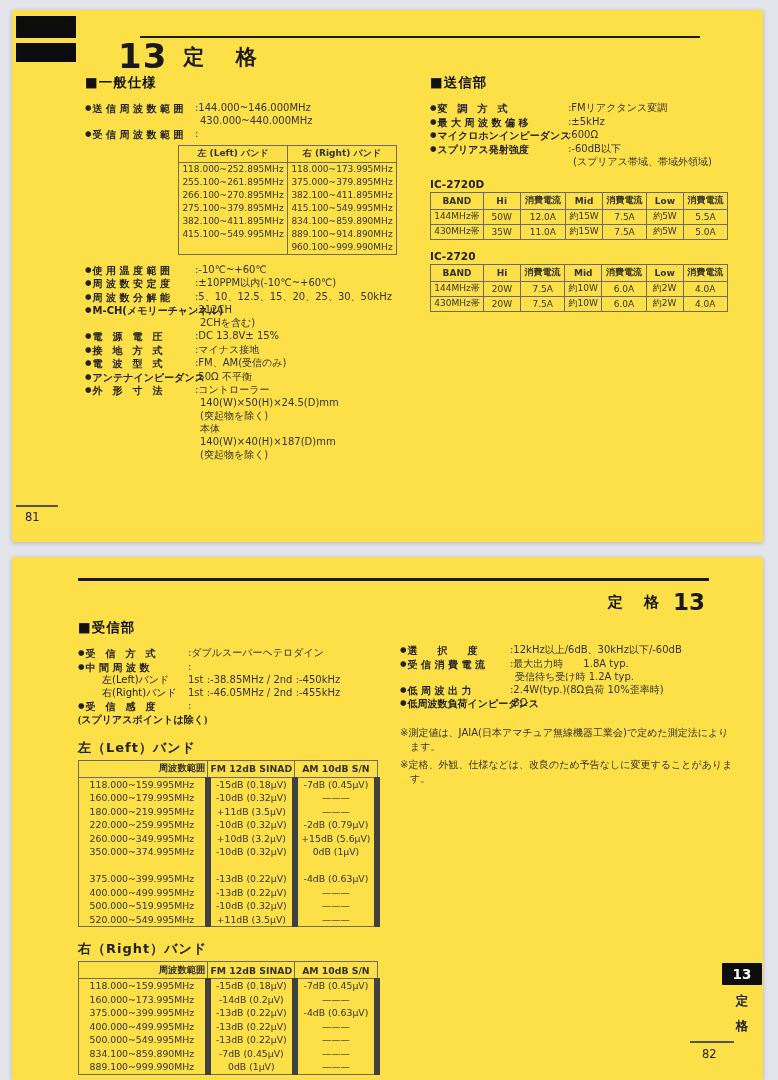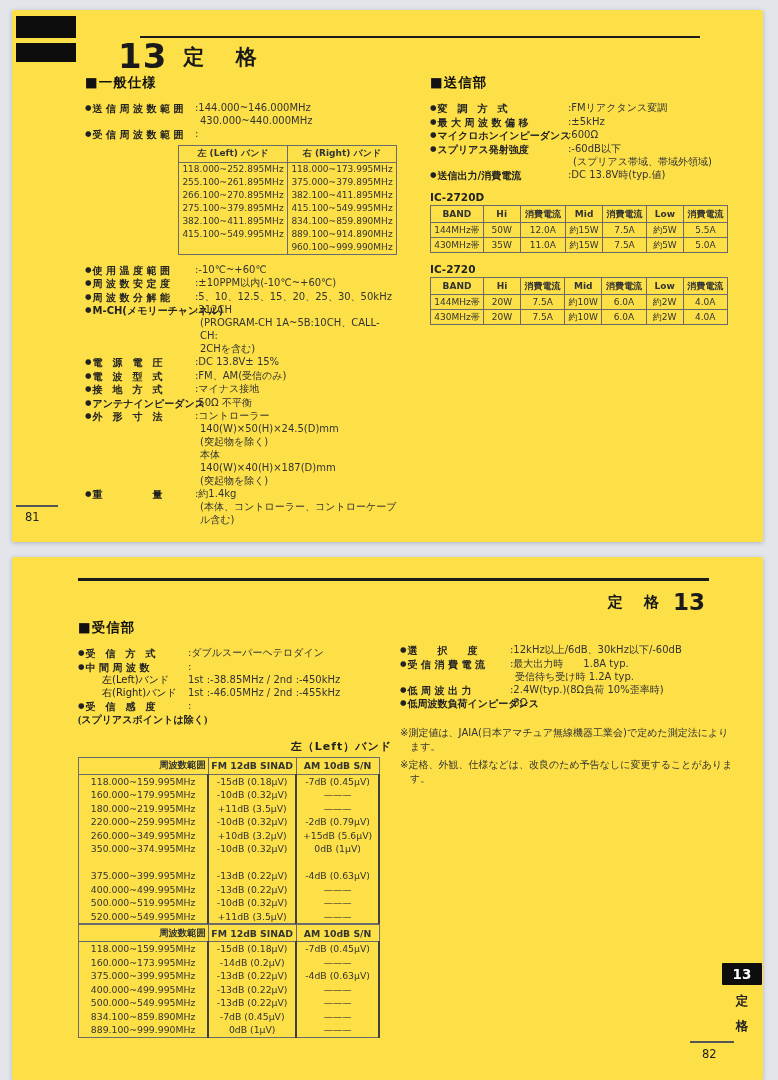--- a/index.html
+++ b/index.html
@@ -64,24 +64,24 @@
 
   
   .tbl-caption{font-size:10.5px;font-weight:bold;color:#222;margin:10px 0 2px 0;}
   .power-table th,.power-table td{border:1px solid #6b6b6b;}
   .power-table{width:298px;}
   .power-table th:nth-child(1){width:52px;}
   .power-table th:nth-child(2n){width:36px;}
   .power-table th:nth-child(2n+3){width:46px;}
 
   
-  .sens-caption{font-size:11px;font-weight:bold;color:#222;margin:13px 0 3px 0;letter-spacing:1px;text-align:right;}
+  .sens-caption{font-size:13px;font-weight:bold;color:#222;margin:13px 0 3px 0;letter-spacing:1px;}
   .sens-table{border:1px solid #6b6b6b;width:302px;font-size:9.3px;}
   .sens-table th{border:1px solid #6b6b6b;}
-  .sens-table td{border-left:1px solid #6b6b6b;border-right:2px solid #404040;height:12.5px;}
+  .sens-table td{border-left:1px solid #6b6b6b;border-right:6px solid #404040;height:12.5px;}
   .sens-table th:nth-child(1){width:128px;text-align:right;}
   .sens-table th:nth-child(2){width:90px;}
   .sens-table th:nth-child(3){width:84px;}
 
   
   .notes{margin-top:16px;width:334px;}
   .note-line{font-size:10px;line-height:14px;color:#333;padding-left:1em;text-indent:-1em;margin-bottom:4px;}
 
   
   .pg-rule{position:absolute;height:1.5px;background:#555;}
@@ -178,66 +178,58 @@
         <div class="spec">
           <span class="slabel"><span class="blt">●</span>周 波 数 分 解 能</span>
           <span class="svalue">
             <div>:5、10、12.5、15、20、25、30、50kHz</div>
           </span>
         </div>
         <div class="spec">
           <span class="slabel"><span class="blt">●</span>M-CH(メモリーチャンネル)</span>
           <span class="svalue">
             <div>:212CH</div>
-            <div class="cont">(PROGRAM-CH 1A~5B:10CH、CALL-CH:</div>
             <div class="cont">2CHを含む)</div>
           </span>
         </div>
         <div class="spec">
           <span class="slabel"><span class="blt">●</span>電　源　電　圧</span>
           <span class="svalue">
             <div>:DC 13.8V± 15%</div>
           </span>
         </div>
         <div class="spec">
+          <span class="slabel"><span class="blt">●</span>接　地　方　式</span>
+          <span class="svalue">
+            <div>:マイナス接地</div>
+          </span>
+        </div>
+        <div class="spec">
           <span class="slabel"><span class="blt">●</span>電　波　型　式</span>
           <span class="svalue">
             <div>:FM、AM(受信のみ)</div>
-          </span>
-        </div>
-        <div class="spec">
-          <span class="slabel"><span class="blt">●</span>接　地　方　式</span>
-          <span class="svalue">
-            <div>:マイナス接地</div>
           </span>
         </div>
         <div class="spec">
           <span class="slabel"><span class="blt">●</span>アンテナインピーダンス</span>
           <span class="svalue">
             <div>:50Ω 不平衡</div>
           </span>
         </div>
         <div class="spec">
           <span class="slabel"><span class="blt">●</span>外　形　寸　法</span>
           <span class="svalue">
             <div>:コントローラー</div>
             <div class="cont">140(W)×50(H)×24.5(D)mm</div>
             <div class="cont">(突起物を除く)</div>
             <div class="cont">本体</div>
             <div class="cont">140(W)×40(H)×187(D)mm</div>
             <div class="cont">(突起物を除く)</div>
           </span>
         </div>
-        <div class="spec">
-          <span class="slabel"><span class="blt">●</span>重　　　　　量</span>
-          <span class="svalue">
-            <div>:約1.4kg</div>
-            <div class="cont">(本体、コントローラー、コントローケーブル含む)</div>
-          </span>
-        </div>
       </div>
   </div>
 
   <div class="col col-r1">
     <div class="sec-head">■送信部</div>
     <div class="speclist">
         <div class="spec">
           <span class="slabel"><span class="blt">●</span>変　調　方　式</span>
           <span class="svalue">
             <div>:FMリアクタンス変調</div>
@@ -253,26 +245,20 @@
           <span class="slabel"><span class="blt">●</span>マイクロホンインピーダンス</span>
           <span class="svalue">
             <div>:600Ω</div>
           </span>
         </div>
         <div class="spec">
           <span class="slabel"><span class="blt">●</span>スプリアス発射強度</span>
           <span class="svalue">
             <div>:-60dB以下</div>
             <div class="cont">(スプリアス帯域、帯域外領域)</div>
-          </span>
-        </div>
-        <div class="spec">
-          <span class="slabel"><span class="blt">●</span>送信出力/消費電流</span>
-          <span class="svalue">
-            <div>:DC 13.8V時(typ.値)</div>
           </span>
         </div>
       </div>
 
     <div class="tbl-caption">IC-2720D</div>
     <table class="power-table">
       <thead>
           <tr>
             <th>BAND</th>
             <th>Hi</th>
@@ -451,20 +437,21 @@
             <td>———</td>
           </tr>
           <tr>
             <td>520.000~549.995MHz</td>
             <td>+11dB (3.5μV)</td>
             <td>———</td>
           </tr>
         </tbody>
     </table>
 
+    <div class="sens-caption">右（Right）バンド</div>
     <table class="sens-table">
       <thead>
           <tr>
             <th>周波数範囲</th>
             <th>FM 12dB SINAD</th>
             <th>AM 10dB S/N</th>
           </tr>
         </thead>
       <tbody>
           <tr>

